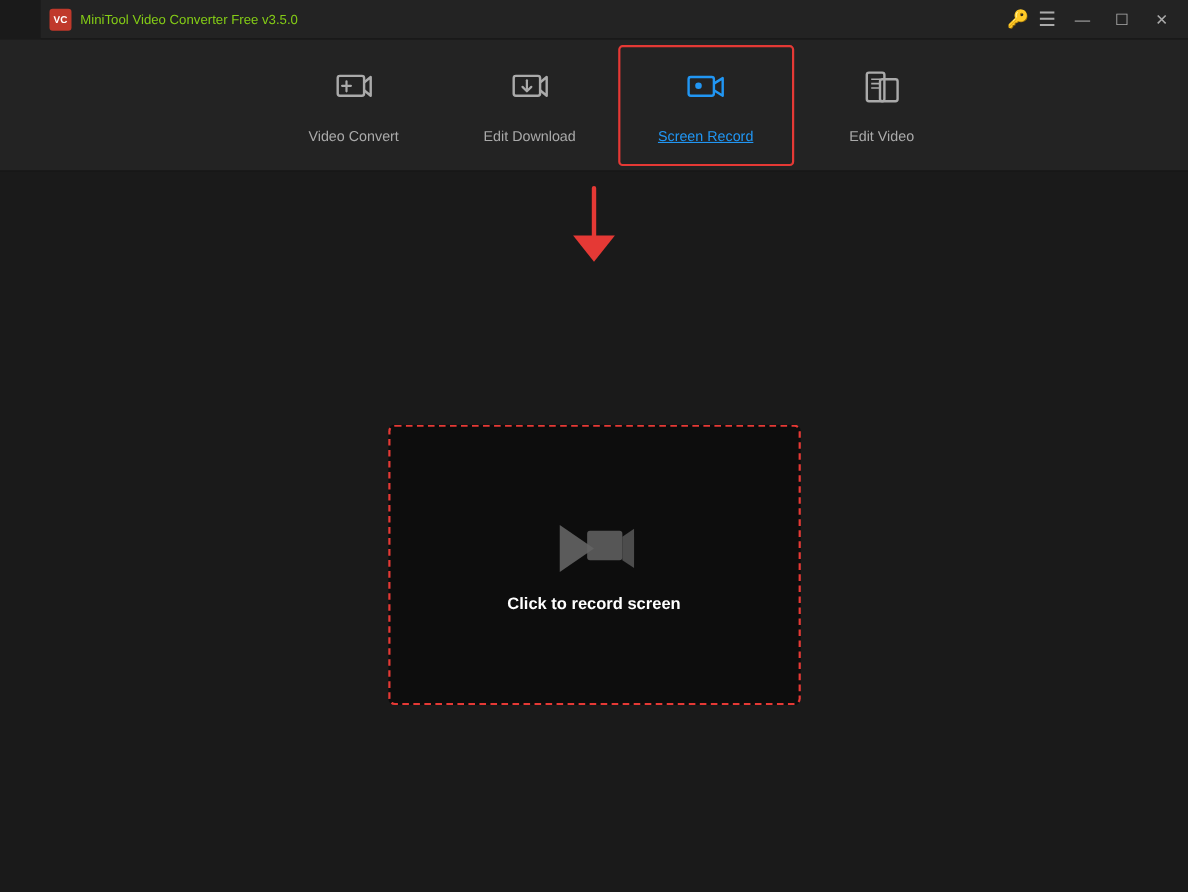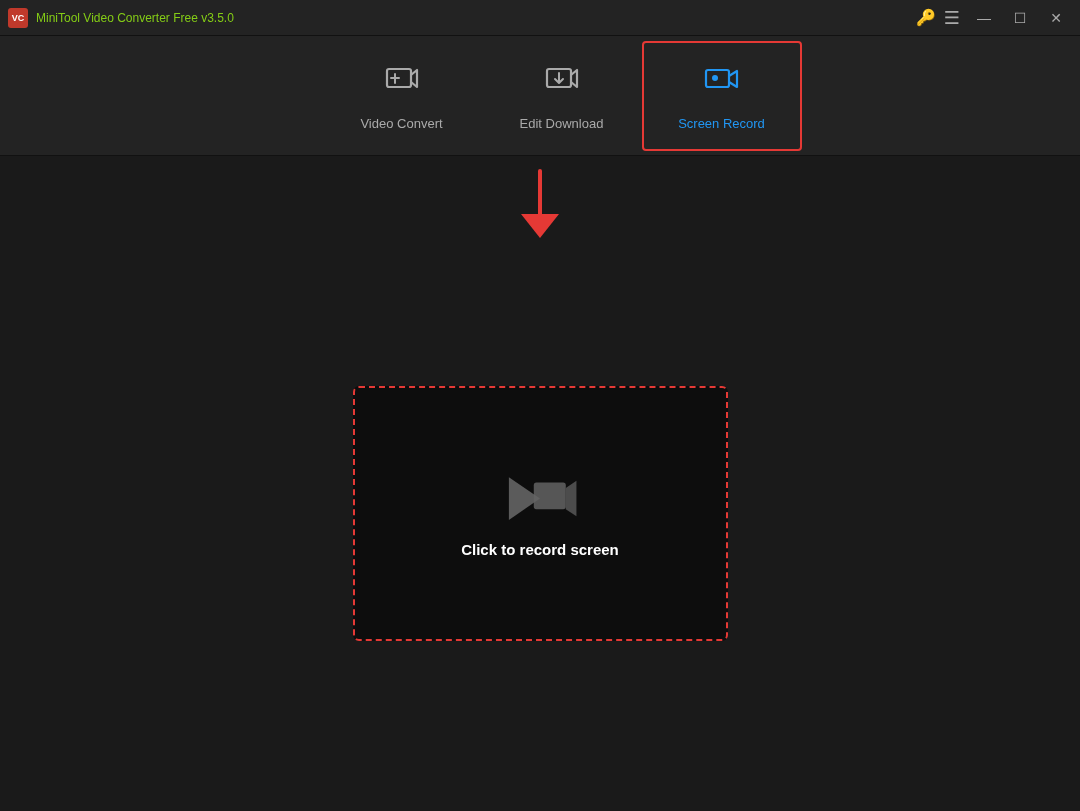--- a/index.html
+++ b/index.html
@@ -15,20 +15,21 @@
 
     
     .title-bar {
       background: #232323;
       height: 36px;
       display: flex;
       align-items: center;
       justify-content: space-between;
       padding: 0 8px;
       border-bottom: 1px solid #111;
+      margin-left: 37px;
     }
     .title-bar-left {
       display: flex;
       align-items: center;
       gap: 8px;
     }
     .app-logo {
       width: 20px;
       height: 20px;
       background: #c0392b;
@@ -106,20 +107,21 @@
     }
     .nav-item.active .nav-icon {
       color: #2196f3;
     }
     .nav-label {
       font-size: 13px;
       color: #aaaaaa;
     }
     .nav-item.active .nav-label {
       color: #2196f3;
+      text-decoration: underline;
     }
 
     
     .main-content {
       background: #1a1a1a;
       flex: 1;
       display: flex;
       align-items: center;
       justify-content: center;
       height: calc(811px - 36px - 120px);
@@ -215,20 +217,32 @@
     <span class="nav-icon">
       <svg width="38" height="38" viewBox="0 0 38 38" fill="none">
         <rect x="3" y="10" width="23" height="17" rx="2" stroke="#2196f3" stroke-width="2.2" fill="none"></rect>
         <polyline points="26,16 34,11 34,27 26,22" stroke="#2196f3" stroke-width="2.2" fill="none" stroke-linejoin="round"></polyline>
         <circle cx="12" cy="18" r="3" fill="#2196f3"></circle>
       </svg>
     </span>
     <span class="nav-label">Screen Record</span>
   </div>
 
+  <div class="nav-item">
+    <span class="nav-icon">
+      <svg width="38" height="38" viewBox="0 0 38 38" fill="none">
+        <rect x="5" y="6" width="16" height="26" rx="2" stroke="#aaa" stroke-width="2.2" fill="none"></rect>
+        <rect x="17" y="12" width="16" height="20" rx="2" stroke="#aaa" stroke-width="2.2" fill="none"></rect>
+        <line x1="9" y1="12" x2="17" y2="12" stroke="#aaa" stroke-width="1.5"></line>
+        <line x1="9" y1="16" x2="17" y2="16" stroke="#aaa" stroke-width="1.5"></line>
+        <line x1="9" y1="20" x2="17" y2="20" stroke="#aaa" stroke-width="1.5"></line>
+      </svg>
+    </span>
+    <span class="nav-label">Edit Video</span>
+  </div>
 
 </div>
 
 <div class="main-content">
 
   <svg style="position:absolute;top:10px;left:50%;transform:translateX(-35px);pointer-events:none;" width="70" height="75" viewBox="0 0 70 75">
 
     <line x1="35" y1="5" x2="35" y2="55" stroke="#e53935" stroke-width="4" stroke-linecap="round"></line>
 
     <polygon points="35,72 16,48 54,48" fill="#e53935"></polygon>

